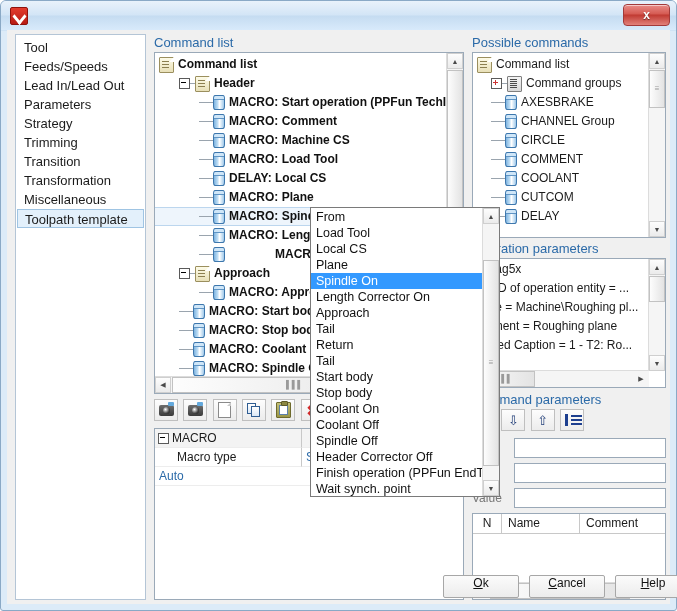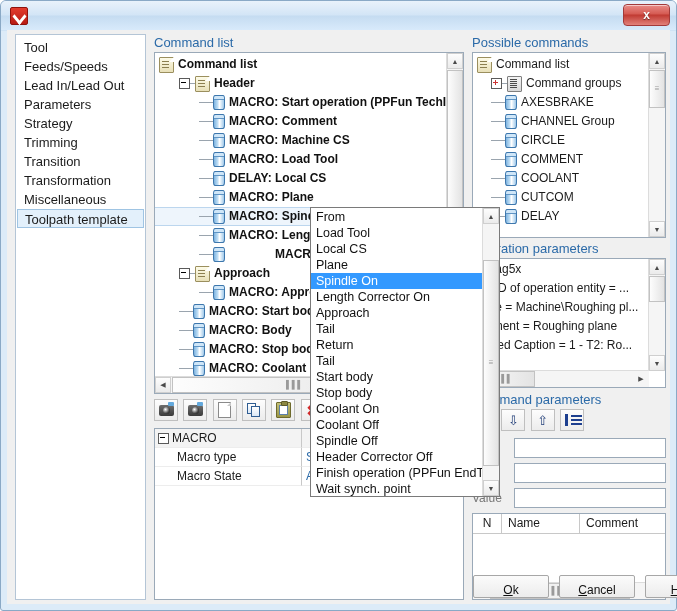--- a/index.html
+++ b/index.html
@@ -287,22 +287,22 @@
   .popup-row{
     height:16px;line-height:16px;padding-left:5px;font-size:12.5px;color:#111;white-space:nowrap;
   }
   .popup-row.hl{background:#3399ff;color:#fff;}
 
   
   .dlgbtn{
     position:absolute;height:23px;width:76px;box-sizing:border-box;
     background:linear-gradient(to bottom,#fbfbfb,#ececec);
     border:1px solid #a7a7a7;border-radius:2px;
-    display:flex;align-items:flex-end;justify-content:center;
-    font-size:12px;color:#111;margin-left:30px;
+    display:flex;align-items:flex-start;justify-content:center;
+    font-size:12px;color:#111;
   }
   .dlgbtn u{text-decoration:underline;}
 </style>
 </head>
 <body>
 
 <div id="root">
   <div class="window">
 
     <div class="titlebar">
@@ -412,26 +412,20 @@
             <div class="trow">
               <span class="spacer" style="width: 24px; height: 1px;"></span>
               <span class="dash" style="width: 14px;"></span>
               <span class="ic-cyl"></span>
               <span class="tlbl bold" style="margin-left: 4px;">MACRO: Start body</span>
             </div>
             <div class="trow">
               <span class="spacer" style="width: 24px; height: 1px;"></span>
               <span class="dash" style="width: 14px;"></span>
               <span class="ic-cyl"></span>
-              <span class="tlbl bold" style="margin-left: 4px;">MACRO: Body</span>
-            </div>
-            <div class="trow">
-              <span class="spacer" style="width: 24px; height: 1px;"></span>
-              <span class="dash" style="width: 14px;"></span>
-              <span class="ic-cyl"></span>
               <span class="tlbl bold" style="margin-left: 4px;">MACRO: Stop body</span>
             </div>
             <div class="trow">
               <span class="spacer" style="width: 24px; height: 1px;"></span>
               <span class="dash" style="width: 14px;"></span>
               <span class="ic-cyl"></span>
               <span class="tlbl bold" style="margin-left: 4px;">MACRO: Coolant Off</span>
             </div>
             <div class="trow">
               <span class="spacer" style="width: 24px; height: 1px;"></span>
@@ -487,21 +481,20 @@
           <div class="pgval"></div>
         </div>
         <div class="pgrow">
           <div class="pgname indent">Macro type</div>
           <div class="pgval">
             <span>Spindle On</span>
             <span class="combo-arrow">▼</span>
           </div>
         </div>
         <div class="pgrow">
-          <div class="pgname indent">Macro State</div>
           <div class="pgval">Auto</div>
         </div>
       </div>
 
       <div class="grp-label" style="left:465px;top:5px;">Possible commands</div>
 
       <div class="panel" id="posTree" style="left:465px;top:22px;width:194px;height:186px;">
         <div class="tree" id="posTreeBody" style="position:absolute;left:0;top:2px;right:17px;">
             <div class="trow">
               <span class="spacer" style="width: 4px; height: 1px;"></span>

